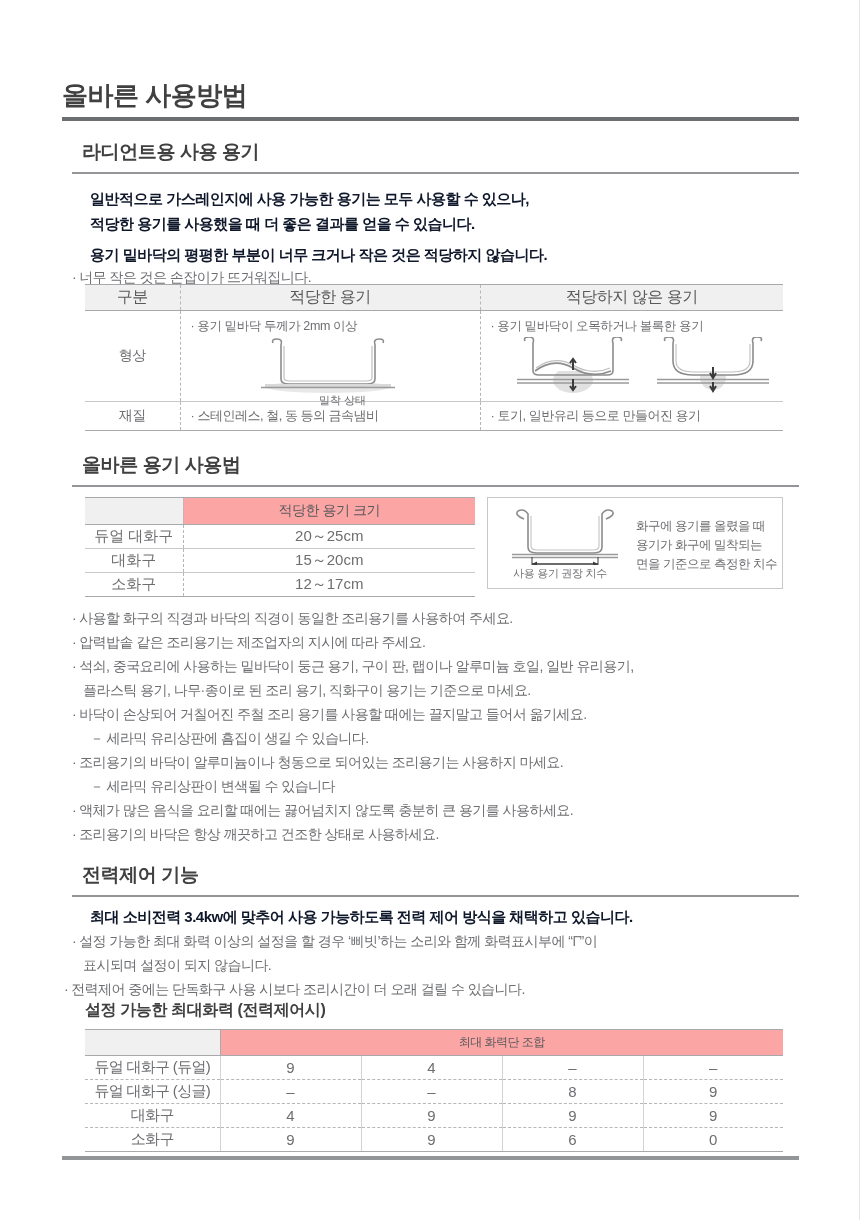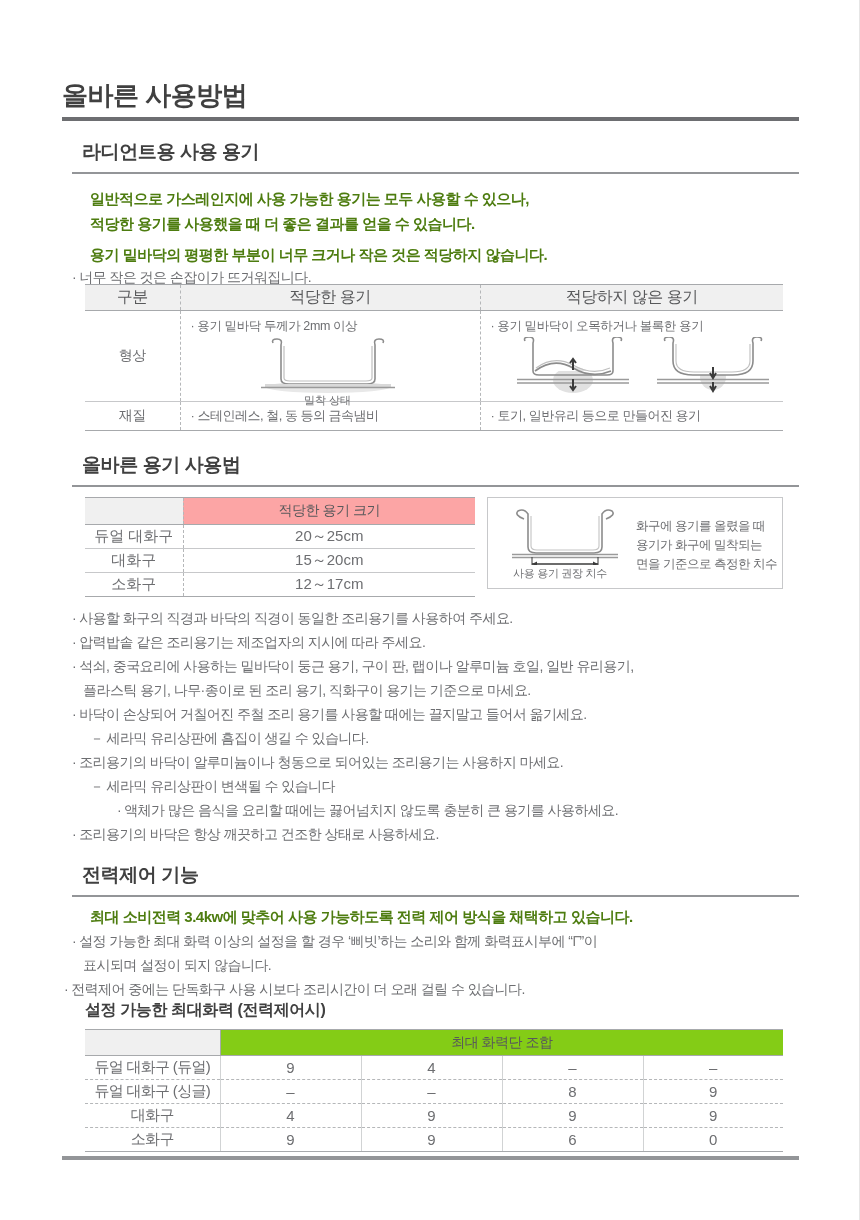--- a/index.html
+++ b/index.html
@@ -56,21 +56,21 @@
     position: absolute;
     height: 2px;
     background: #939598;
   }
 
   
   .para {
     position: absolute;
     font-size: 15px;
     font-weight: bold;
-    color: #4d7c0f;
+    color: #0f172a;
     letter-spacing: -0.5px;
     line-height: 25px;
   }
   .bullet {
     position: absolute;
     font-size: 14px;
     color: #6d6e71;
     letter-spacing: -0.55px;
     line-height: 24px;
   }
@@ -182,23 +182,23 @@
     color: #6d6e71;
     letter-spacing: -0.3px;
   }
 
   
   #tbl-power {
     left: 85px; top: 1029px;
     width: 698px;
   }
   #tbl-power .hdr td {
-    background: #84cc16;
+    background: #fca5a5;
     height: 25px;
-    font-size: 14px;
+    font-size: 12px;
     color: #58595b;
     letter-spacing: -0.5px;
     border-top: 1px solid #a7a9ac;
     border-bottom: 1px solid #a7a9ac;
   }
   #tbl-power td.k {
     width: 135px;
     border-right: 1px solid #a7a9ac;
     font-size: 14px;
     letter-spacing: -0.7px;
@@ -262,21 +262,21 @@
           <div class="cellnote">· 용기 밑바닥 두께가 2mm 이상</div>
           <div style="position:absolute; left:62px; top:26px;">
             <svg width="170" height="58" viewBox="0 0 170 58">
               <ellipse cx="85" cy="50" rx="62" ry="6" fill="#e8e8e8"></ellipse>
               <path d="M30 6 Q28 2 34 2 Q40 2 38 8 L38 42 Q38 47 46 47 L124 47 Q132 47 132 42 L132 8 Q130 2 136 2 Q142 2 140 6" fill="#ffffff" stroke="#8c8c8c" stroke-width="1.6"></path>
               <path d="M41 9 L41 41 Q41 44 47 44 L123 44 Q129 44 129 41 L129 9" fill="none" stroke="#bfbfbf" stroke-width="1.2"></path>
               <rect x="22" y="47" width="126" height="3" fill="#d9d9d9"></rect>
               <line x1="18" y1="50.5" x2="152" y2="50.5" stroke="#9a9a9a" stroke-width="1.4"></line>
             </svg>
           </div>
-          <div style="position:absolute; left:62px; top:82px; width:170px; text-align:center; font-size:11px; color:#6d6e71;">밀착 상태</div>
+          <div style="position:absolute; left:77px; top:82px; width:170px; text-align:center; font-size:11px; color:#6d6e71;">밀착 상태</div>
         </div>
       </td>
       <td class="c3">
         <div class="cellinner">
           <div class="cellnote">· 용기 밑바닥이 오목하거나 볼록한 용기</div>
           <div style="position:absolute; left:28px; top:26px;">
             <svg width="128" height="58" viewBox="0 0 128 58">
               <ellipse cx="64" cy="43" rx="20" ry="13" fill="#dcdcdc" opacity="0.85"></ellipse>
               <path d="M16 4 Q14 0 20 0 Q26 0 24 6 L24 34 Q24 38 30 38 L98 38 Q104 38 104 34 L104 6 Q102 0 108 0 Q114 0 112 4" fill="none" stroke="#8c8c8c" stroke-width="1.6"></path>
               <path d="M26 34 Q45 20 64 31 Q83 42 102 34" fill="#ffffff" stroke="#8c8c8c" stroke-width="1.6"></path>
@@ -376,21 +376,21 @@
   </div>
   <div class="bullet" style="left:90px; top:726px;">
     <span class="bt">－</span><span>세라믹 유리상판에 흠집이 생길 수 있습니다.</span>
   </div>
   <div class="bullet" style="left:72px; top:750px;">
     <span class="bt">·</span><span>조리용기의 바닥이 알루미늄이나 청동으로 되어있는 조리용기는 사용하지 마세요.</span>
   </div>
   <div class="bullet" style="left:90px; top:774px;">
     <span class="bt">－</span><span>세라믹 유리상판이 변색될 수 있습니다</span>
   </div>
-  <div class="bullet" style="left:72px; top:798px;margin-left:45px;">
+  <div class="bullet" style="left:72px; top:798px;">
     <span class="bt">·</span><span>액체가 많은 음식을 요리할 때에는 끓어넘치지 않도록 충분히 큰 용기를 사용하세요.</span>
   </div>
   <div class="bullet" style="left:72px; top:822px;">
     <span class="bt">·</span><span>조리용기의 바닥은 항상 깨끗하고 건조한 상태로 사용하세요.</span>
   </div>
 
   <div class="sec-h" style="left:82px; top:862px;">전력제어 기능</div>
   <div class="sec-rule" style="left:72px; top:895px; width:727px;"></div>
 
   <div class="para" style="left:90px; top:904px;">최대 소비전력 3.4kw에 맞추어 사용 가능하도록 전력 제어 방식을 채택하고 있습니다.</div>

